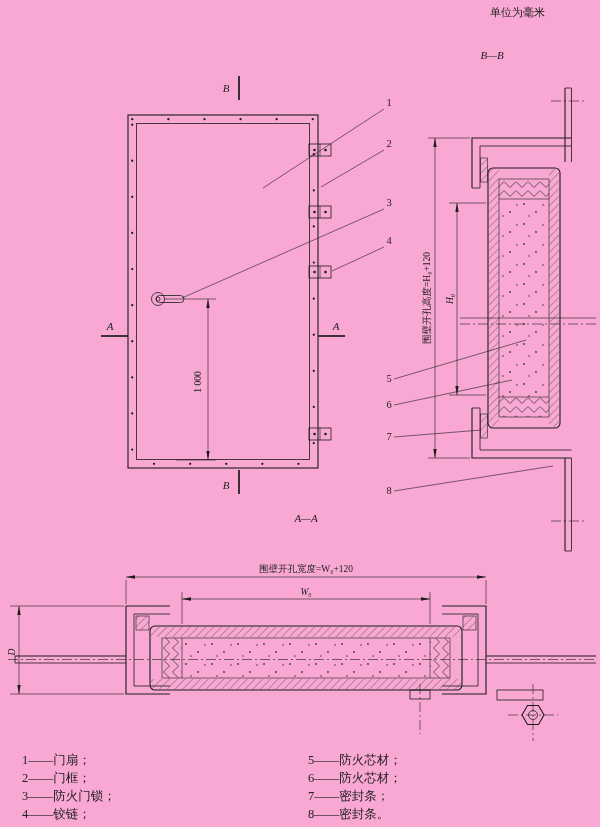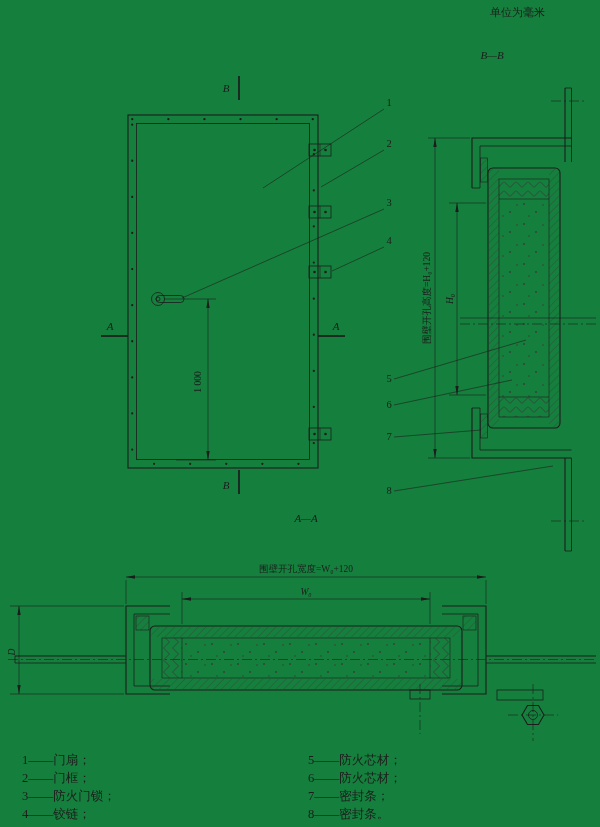--- a/index.html
+++ b/index.html
@@ -1,16 +1,16 @@
 <!DOCTYPE html>
 <html><head>
 <meta charset="utf-8">
 <style>
   html,body{margin:0;padding:0;background:#ffffff;}
-  .sheet{position:relative;width:600px;height:827px;background:#15803d;overflow:hidden;}
+  .sheet{position:relative;width:600px;height:827px;background:#f9a8d4;overflow:hidden;}
   svg{display:block;}
   text{font-family:"Liberation Serif","DejaVu Serif",serif;fill:#1c1c1c;}
   .t9{font-size:9.5px;}
   .t10{font-size:10.5px;}
   .t11{font-size:11px;}
   .t12{font-size:12.5px;}
   .it{font-style:italic;}
   .ln{stroke:#1c1c1c;fill:none;}
   .w1{stroke-width:1.1;}
   .w08{stroke-width:0.8;}

